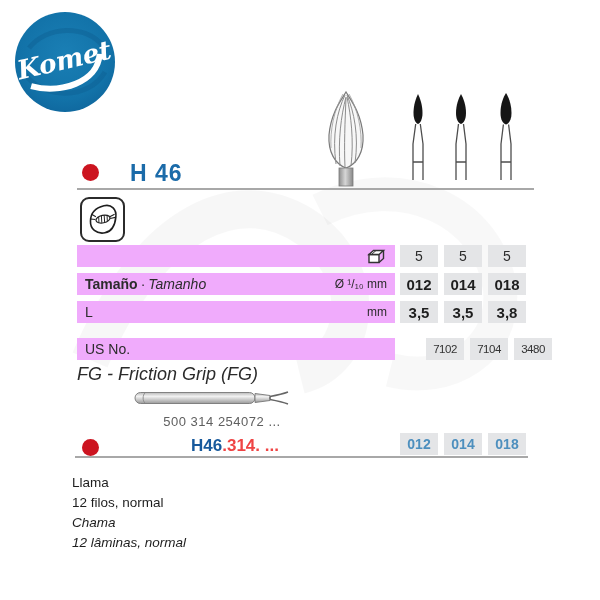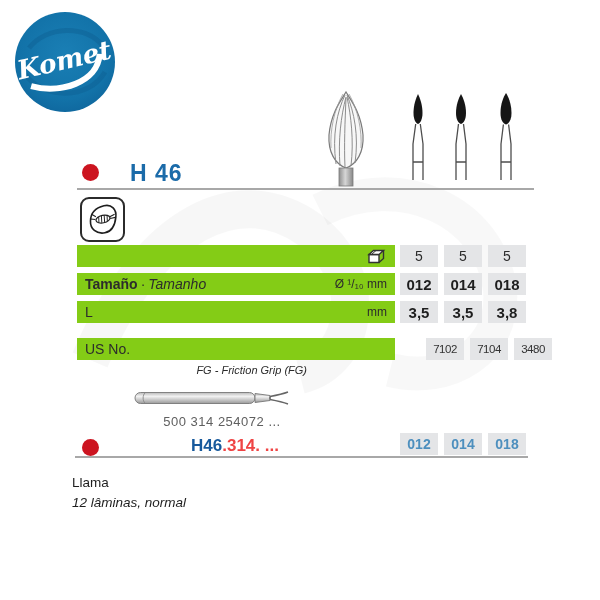--- a/index.html
+++ b/index.html
@@ -23,36 +23,36 @@
   .product-title{left:130px;top:160px;font-size:23px;font-weight:bold;color:#1b6ba9;letter-spacing:1px;}
   .rule{height:2px;background:#a8a8a8;}
   .rule1{left:77px;top:188px;width:457px;}
   .rule2{left:75px;top:456px;width:453px;}
 
   
   .app-icon-box{left:80px;top:197px;width:45px;height:45px;border:2.5px solid #2b2b2b;border-radius:9px;
     background:#fff;display:flex;align-items:center;justify-content:center;box-sizing:border-box;}
 
   
-  .trow-label{left:77px;width:318px;height:22px;background:#84cc16;display:flex;align-items:center;
+  .trow-label{left:77px;width:318px;height:22px;background:#f0abfc;display:flex;align-items:center;
     justify-content:space-between;padding:0 8px;box-sizing:border-box;font-size:14px;color:#2c2c2c;}
   .tcell{width:38px;height:22px;background:#e4e5e7;display:flex;align-items:center;justify-content:center;
     font-size:14px;color:#2c2c2c;}
   .c1{left:400px;} .c2{left:444px;} .c3{left:488px;}
   .r1{top:245px;} .r2{top:273px;} .r3{top:301px;} .r4{top:338px;} .r5{top:433px;}
   .bold-val{font-weight:bold;font-size:15px;color:#1e1e1e;}
   .usno-val{font-size:11.5px;letter-spacing:-0.5px;color:#333;margin-left:26px;}
   .lbl-bold{font-weight:bold;}
   .lbl-italic{font-style:italic;}
   .lbl-left span{margin-right:3px;}
   .unit-right{font-size:12px;color:#2c2c2c;}
   .blue-val{color:#4d8fbe;font-weight:bold;font-size:14px;}
 
   
-  .fg-label{left:77px;top:364px;width:230px;text-align:right;font-size:11px;font-style:italic;color:#2b2b2b;}
+  .fg-label{left:77px;top:364px;width:230px;text-align:left;font-size:18px;font-style:italic;color:#2b2b2b;}
   .shank-svg{left:132px;top:388px;}
   .order-number{left:140px;top:414px;width:164px;text-align:center;font-size:13px;color:#5f5f5f;letter-spacing:0.5px;}
   .order-code{left:150px;top:436px;width:170px;text-align:center;font-size:17px;font-weight:bold;white-space:nowrap;}
   .code-prefix{color:#17599c;}
   .code-suffix{color:#ef4444;}
 
   
   .bur-big{left:323px;top:90px;}
   .bur-s1{left:407px;top:92px;}
   .bur-s2{left:450px;top:92px;}
@@ -193,14 +193,16 @@
 <div class="abs red-dot dot2"></div>
 <div class="abs order-code"><span class="code-prefix">H46</span><span class="code-suffix">.314. ...</span></div>
 
 <div class="abs tcell c1 r5 blue-val">012</div>
 <div class="abs tcell c2 r5 blue-val">014</div>
 <div class="abs tcell c3 r5 blue-val">018</div>
 <div class="abs rule rule2"></div>
 
 <div class="abs descr">
   <div>Llama</div>
+  <div>12 filos, normal</div>
+  <div class="it">Chama</div>
   <div class="it">12 lâminas, normal</div>
 </div>
 
 </body></html>

